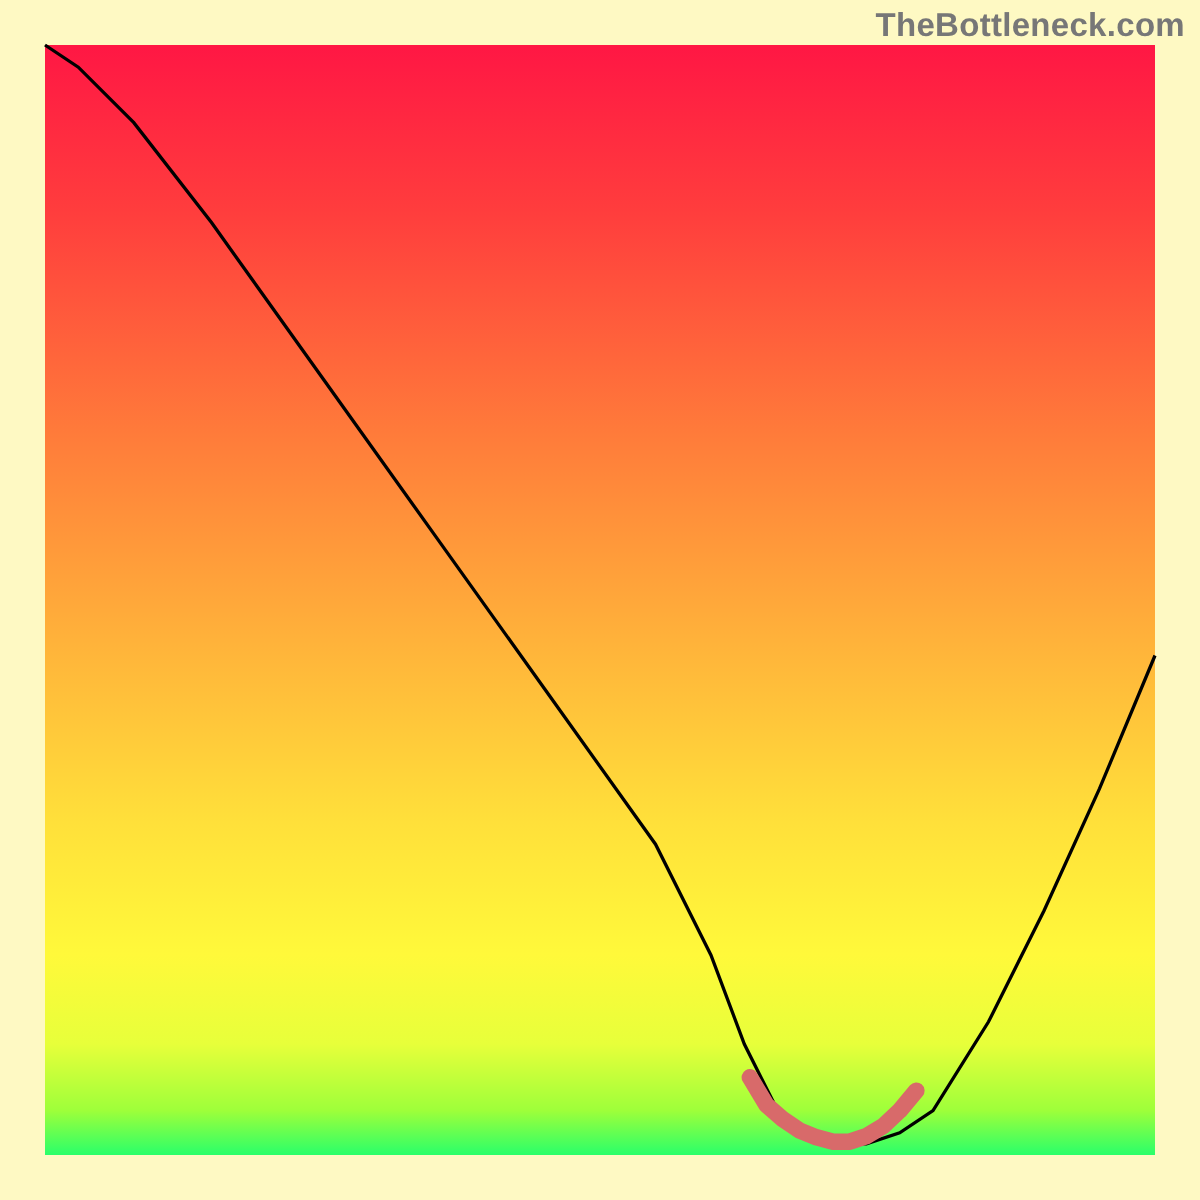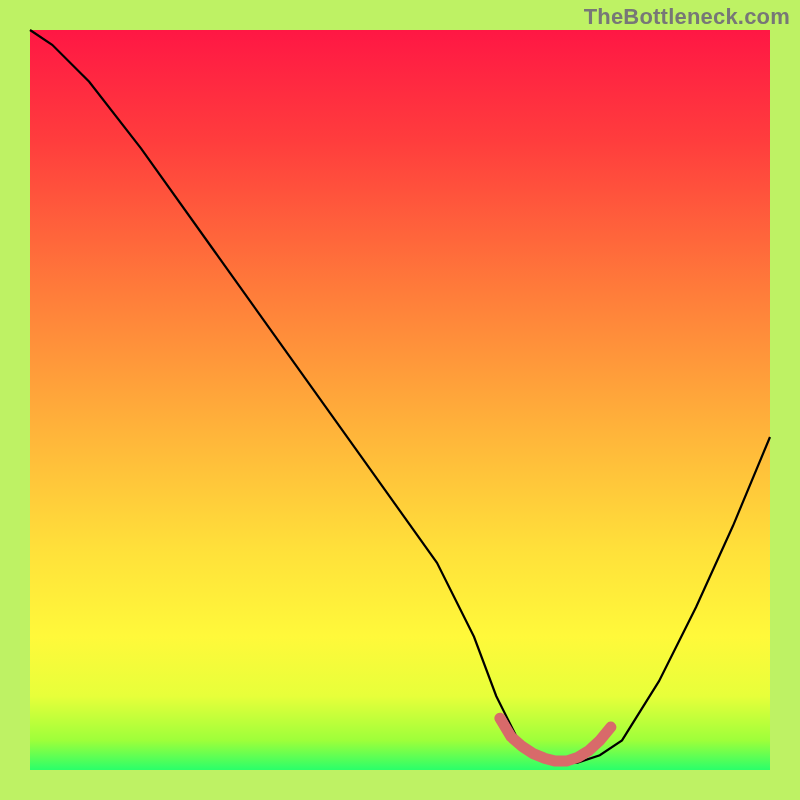--- a/index.html
+++ b/index.html
@@ -7,21 +7,21 @@
     padding: 0;
     width: 800px;
     height: 800px;
     background: #000;
     overflow: hidden;
   }
   .frame {
     position: relative;
     width: 800px;
     height: 800px;
-    background: #bef264;
+    background: #fef9c3;
   }
   .watermark {
     position: absolute;
     top: 4px;
     right: 10px;
     font-family: Arial, Helvetica, sans-serif;
     font-size: 22px;
     font-weight: 600;
     color: #777;
     letter-spacing: 0.2px;

